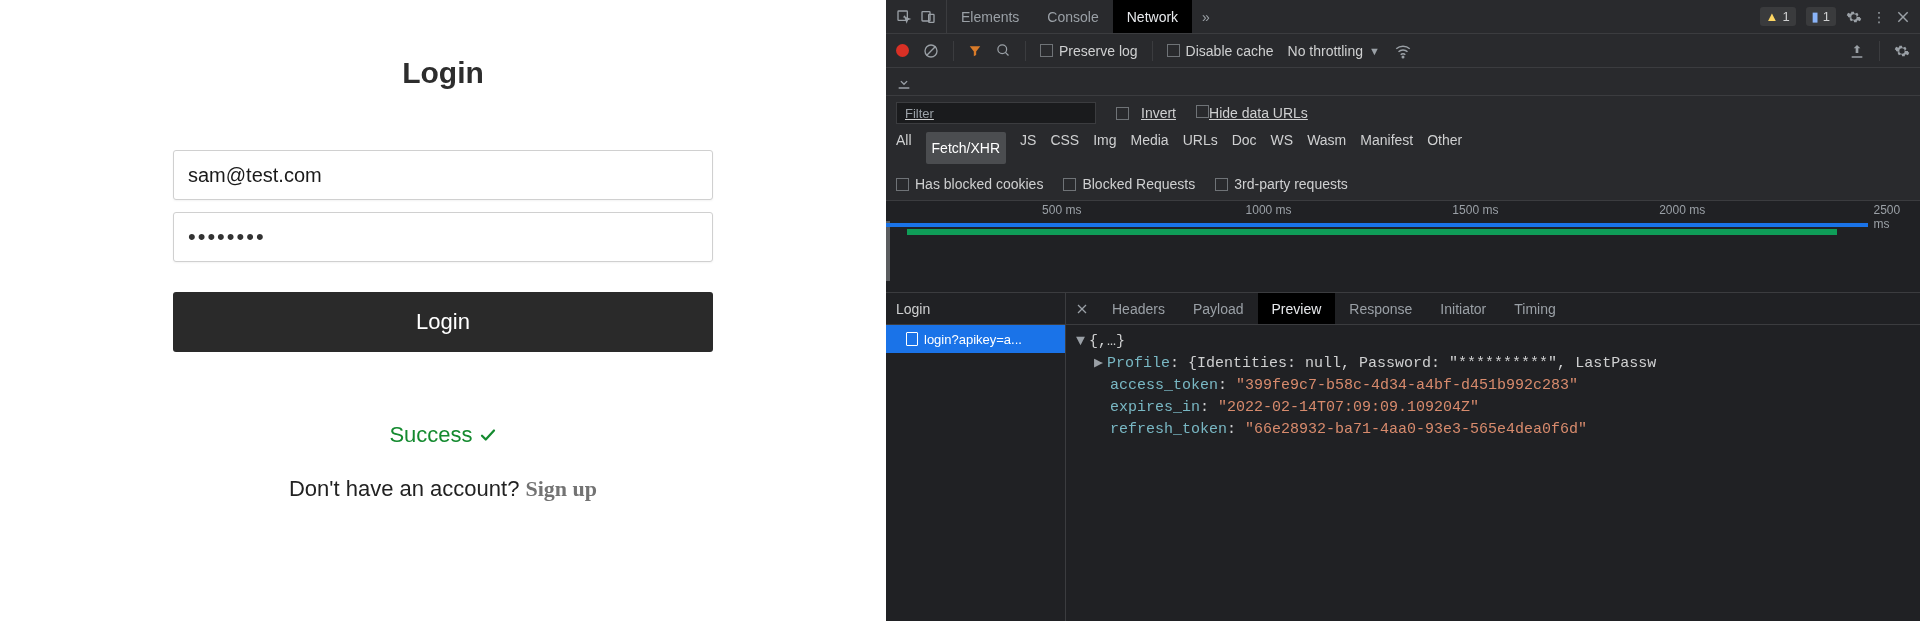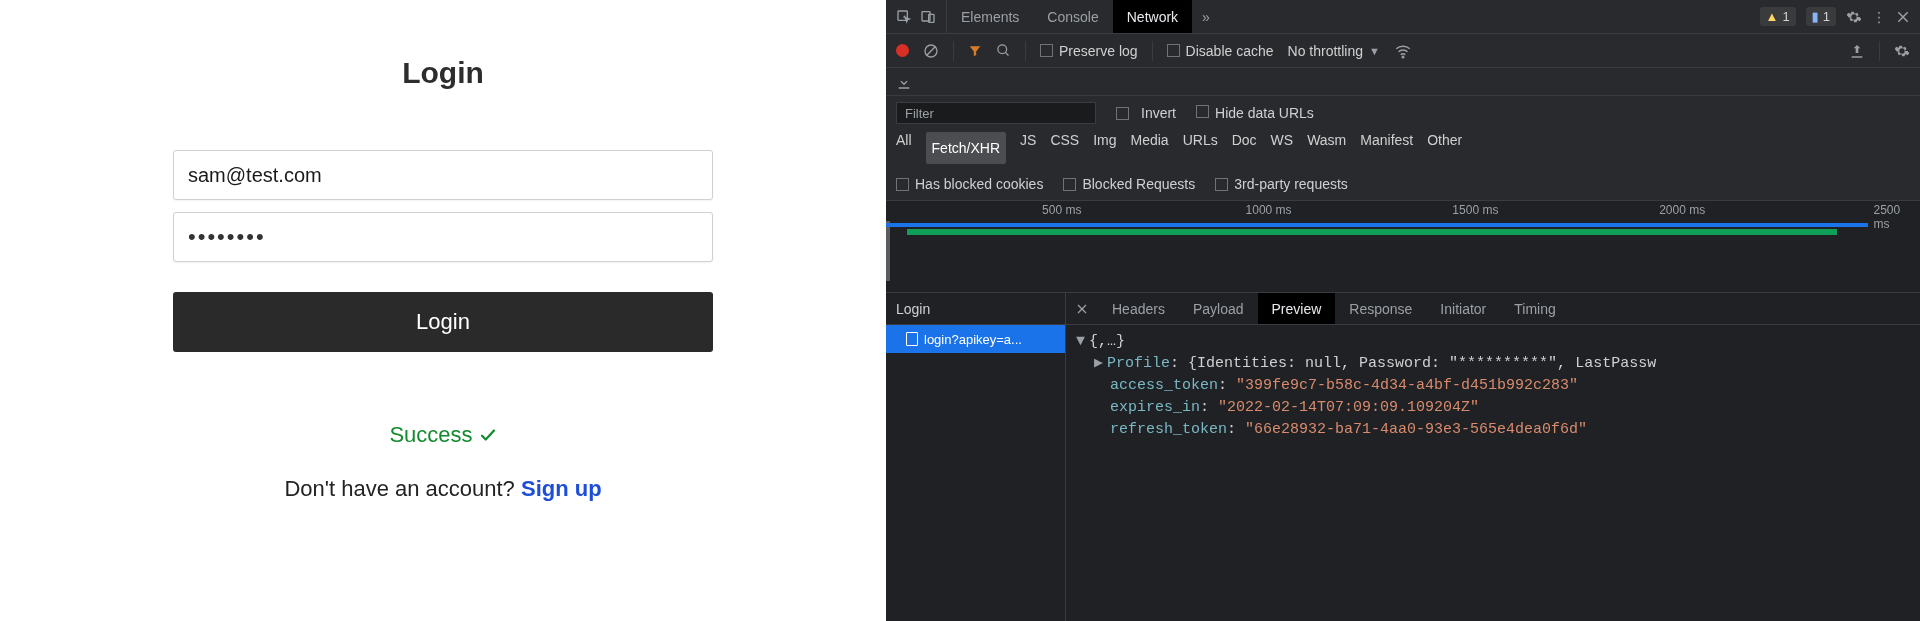--- a/index.html
+++ b/index.html
@@ -65,21 +65,21 @@
     display: flex;
     gap: 6px;
     justify-content: center;
     align-items: center;
   }
   .signup-line {
     margin-top: 28px;
     font-size: 22px;
     color: #222;
   }
-  .signup-link { font-weight: 700; color: #1d4ed8; }
+  .signup-link { font-weight: 700; color: #737373; font-family: Liberation Serif, serif; }
 
   
   .devtools {
     flex: 1;
     height: 100%;
     background: #202124;
     color: #cfd0d1;
     font-family: "Segoe UI", Arial, sans-serif;
     font-size: 14px;
     display: flex;
@@ -138,21 +138,21 @@
     display:flex; align-items:center; padding:0 10px; color:#9aa0a6;
   }
 
   
   .dt-filter {
     background:#292a2d;
     padding:6px 10px 0 10px;
     border-bottom:1px solid #3b3c3f;
     display:flex; flex-direction:column; gap:6px;
   }
-  .filter-line1 { display:flex; align-items:center; gap:20px; }
+  .filter-line1 { display:flex; align-items:center; gap:20px;text-decoration:underline; }
   .filter-input {
     width:200px; height:22px; background:#1a1b1d; border:1px solid #3b3c3f;
     color:#9aa0a6; font-size:13px; display:flex; align-items:center; padding:0 8px;
   }
   .filter-types { display:flex; gap:14px; flex-wrap:wrap; padding:2px 0; }
   .ftype { color:#cfd0d1; font-size:14px; cursor:pointer; }
   .ftype.active { background:#4b4d50; padding:8px 6px; border-radius:2px; color:#fff; }
   .filter-line3 { display:flex; align-items:center; gap:20px; padding:4px 0 8px 0; }
 
   
@@ -368,21 +368,21 @@
 
   <div class="dt-filter">
     <div class="filter-line1">
       <div class="filter-input" title="Filter">
         <span>Filter</span>
       </div>
       <label style="display:flex;align-items:center;gap:12px">
         <span class="chk"></span>
         <span>Invert</span>
       </label>
-      <label style="display:flex;align-items:flex-start;gap:6px">
+      <label style="display:flex;align-items:flex-start;">
         <span class="chk"></span>
         <span>Hide data URLs</span>
       </label>
     </div>
     <div class="filter-types">
       <span class="ftype">All</span>
       <span class="ftype active">Fetch/XHR</span>
       <span class="ftype">JS</span>
       <span class="ftype">CSS</span>
       <span class="ftype">Img</span>

